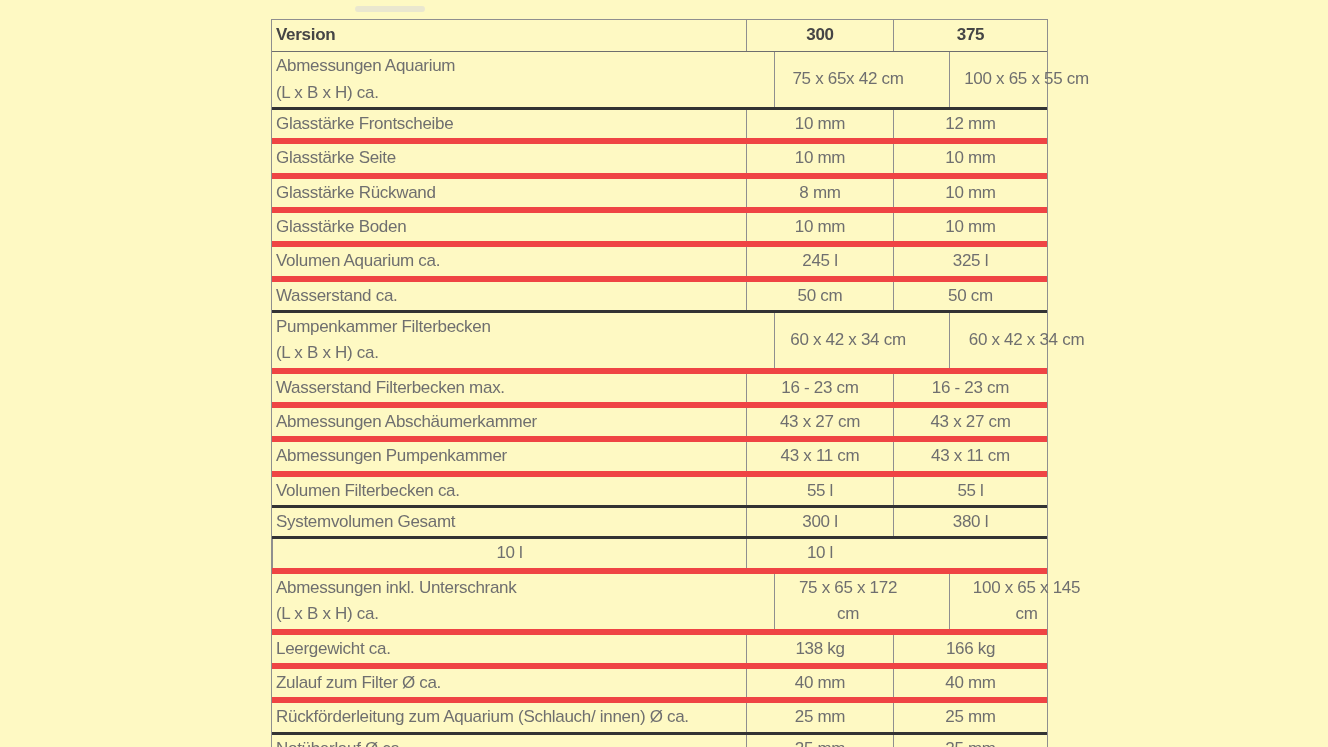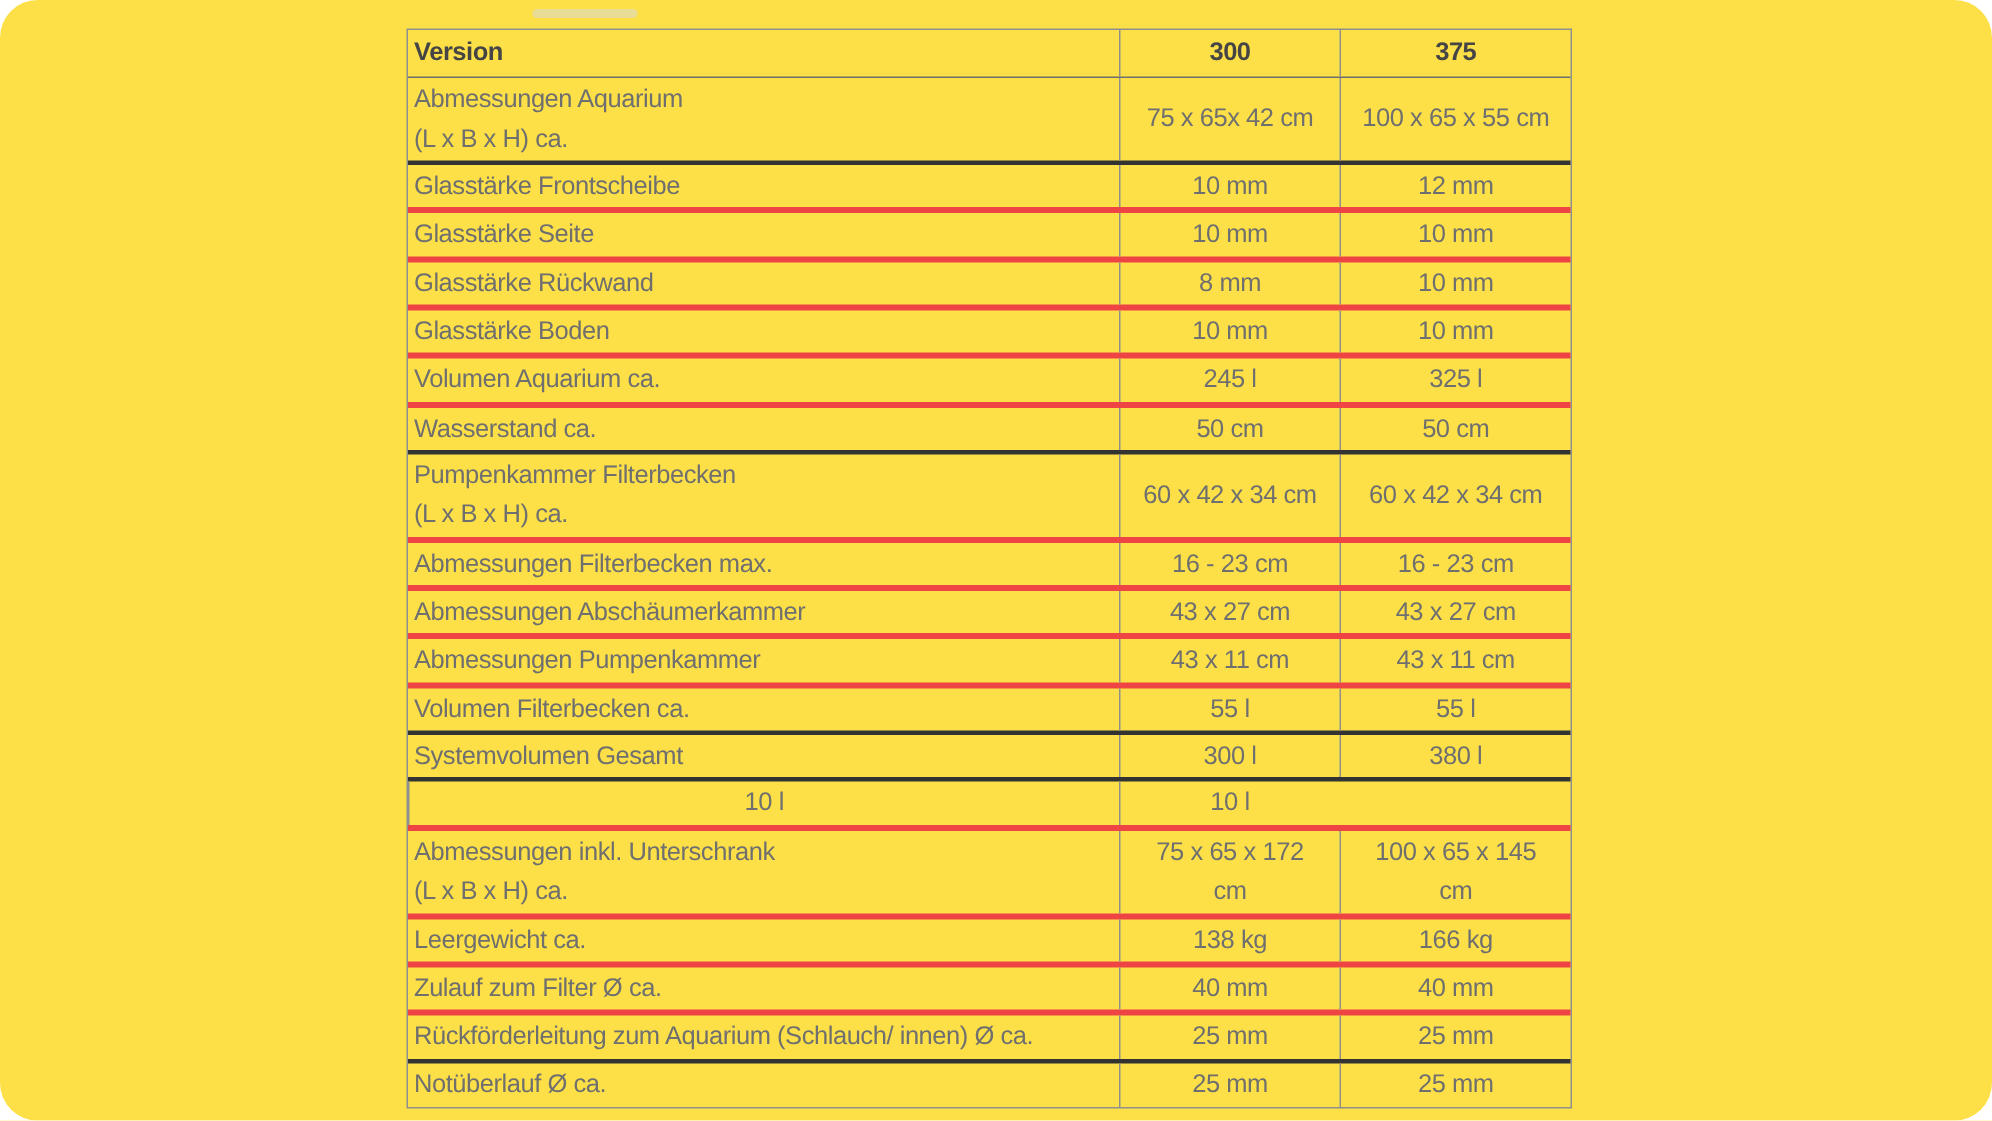--- a/index.html
+++ b/index.html
@@ -8,48 +8,47 @@
     background: #ffffff;
     width: 1328px;
     height: 747px;
     font-family: "Liberation Sans", sans-serif;
     overflow: hidden;
   }
   .stage {
     position: relative;
     width: 1328px;
     height: 747px;
-    background: #fde047;
-    border-radius: 25px;
+    background: #fef9c3;
   }
   .spec-table {
     position: absolute;
     left: 271px;
     top: 19px;
     width: 777px;
     border: 1px solid #8f8f8f;
     box-sizing: border-box;
     color: #6f6f6f;
     font-size: 17px;
     letter-spacing: -0.3px;
   }
   .row {
     display: grid;
     grid-template-columns: 474px 147px 154px;
-    border-bottom: 4px solid #ef4444;
+    border-bottom: 6px solid #ef4444;
     min-height: 29px;
     box-sizing: border-box;
   }
   .row:last-child { border-bottom: none; }
   .row.thick { border-bottom: 3px solid #333333; }
   .row.header {
     min-height: 32px;
     border-bottom: 1px solid #6e6e6e;
   }
-  .row.tall { min-height: 58px; }
+  .row.tall { min-height: 58px; gap: 28px; }
   .cell {
     display: flex;
     align-items: center;
     padding: 1px 4px;
     box-sizing: border-box;
     line-height: 1.55;
   }
   .cell.label {
     justify-content: flex-start;
     text-align: left;
@@ -134,21 +133,21 @@
     </div>
 
     <div class="row tall">
       <div class="cell label">Pumpenkammer Filterbecken
 (L x B x H) ca.</div>
       <div class="cell value">60 x 42 x 34 cm</div>
       <div class="cell value">60 x 42 x 34 cm</div>
     </div>
 
     <div class="row">
-      <div class="cell label">Abmessungen Filterbecken max.</div>
+      <div class="cell label">Wasserstand Filterbecken max.</div>
       <div class="cell value">16 - 23 cm</div>
       <div class="cell value">16 - 23 cm</div>
     </div>
 
     <div class="row">
       <div class="cell label">Abmessungen Abschäumerkammer</div>
       <div class="cell value">43 x 27 cm</div>
       <div class="cell value">43 x 27 cm</div>
     </div>
 

